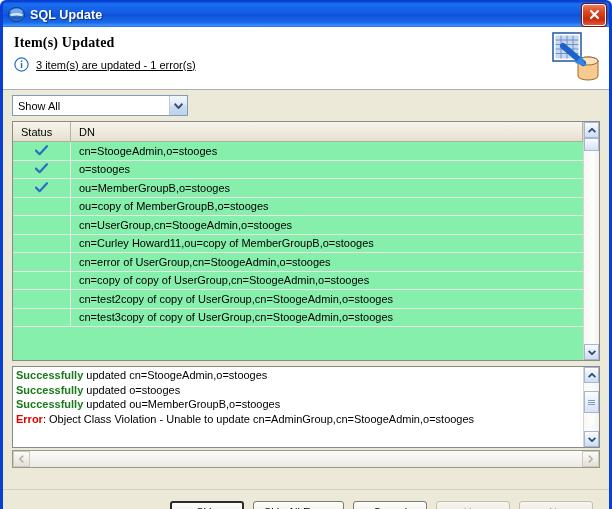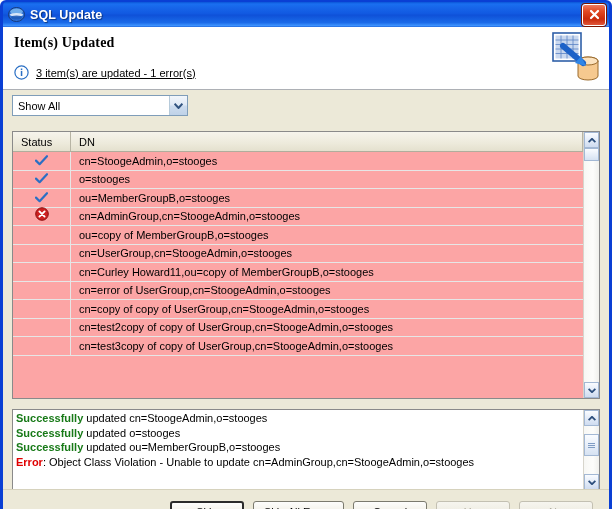--- a/index.html
+++ b/index.html
@@ -84,21 +84,21 @@
     border-bottom: 1px solid #adb0b5;
     box-sizing: border-box;
     padding: 8px 10px 0 11px;
   }
   .header-title {
     font-size: 14px;
     font-weight: bold;
     color: #000000;
     font-family: "Liberation Serif", "Liberation Sans", serif;
     letter-spacing: 0.2px;
-    margin: 0 0 14px 0;
+    margin: 0 0 6px 0;
   }
   .header-sub {
     display: flex;
     align-items: center;
     gap: 7px;
   }
   .info-icon { width: 15px; height: 15px; flex: 0 0 auto; }
   .header-sub-text {
     font-size: 11px;
     color: #000000;
@@ -144,24 +144,24 @@
     flex: 0 0 auto;
     background: linear-gradient(to bottom, #f2f6fb 0%, #dfe9f5 48%, #cddcee 52%, #bfd2e8 100%);
     border-left: 1px solid #b6cada;
     display: flex;
     align-items: center;
     justify-content: center;
   }
 
   
   .table-wrap {
-    margin: 10px 9px;
-    height: 268px;
-    box-sizing: border-box;
-    background: #fca5a5;
+    margin: 0 9px;
+    height: 240px;
+    box-sizing: border-box;
+    background: #86efac;
     border: 1px solid #8a8a8a;
     display: flex;
     overflow: hidden;
   }
   .table-main {
     flex: 1 1 auto;
     display: flex;
     flex-direction: column;
     min-width: 0;
     overflow: hidden;
@@ -441,29 +441,20 @@
           </div>
           <div class="trow">
             <div class="td-status">
               <span><svg width="13" height="11" viewBox="0 0 13 11">
                   <path d="M1 5.6 L4.6 9.2 L12 1.2" fill="none" stroke="#2a6fc4" stroke-width="2.2" stroke-linecap="round" stroke-linejoin="round"></path>
                 </svg></span>
             </div>
             <div class="td-dn">ou=MemberGroupB,o=stooges</div>
           </div>
           <div class="trow">
-            <div class="td-status">
-              <span><svg width="14" height="14" viewBox="0 0 14 14">
-                  <circle cx="7" cy="7" r="6.3" fill="#cc1f1f" stroke="#8e1111" stroke-width="1"></circle>
-                  <path d="M4.4 4.4 L9.6 9.6 M9.6 4.4 L4.4 9.6" stroke="#ffffff" stroke-width="1.9" stroke-linecap="round"></path>
-                </svg></span>
-            </div>
-            <div class="td-dn">cn=AdminGroup,cn=StoogeAdmin,o=stooges</div>
-          </div>
-          <div class="trow">
             <div class="td-status"></div>
             <div class="td-dn">ou=copy of MemberGroupB,o=stooges</div>
           </div>
           <div class="trow">
             <div class="td-status"></div>
             <div class="td-dn">cn=UserGroup,cn=StoogeAdmin,o=stooges</div>
           </div>
           <div class="trow">
             <div class="td-status"></div>
             <div class="td-dn">cn=Curley Howard11,ou=copy of MemberGroupB,o=stooges</div>

